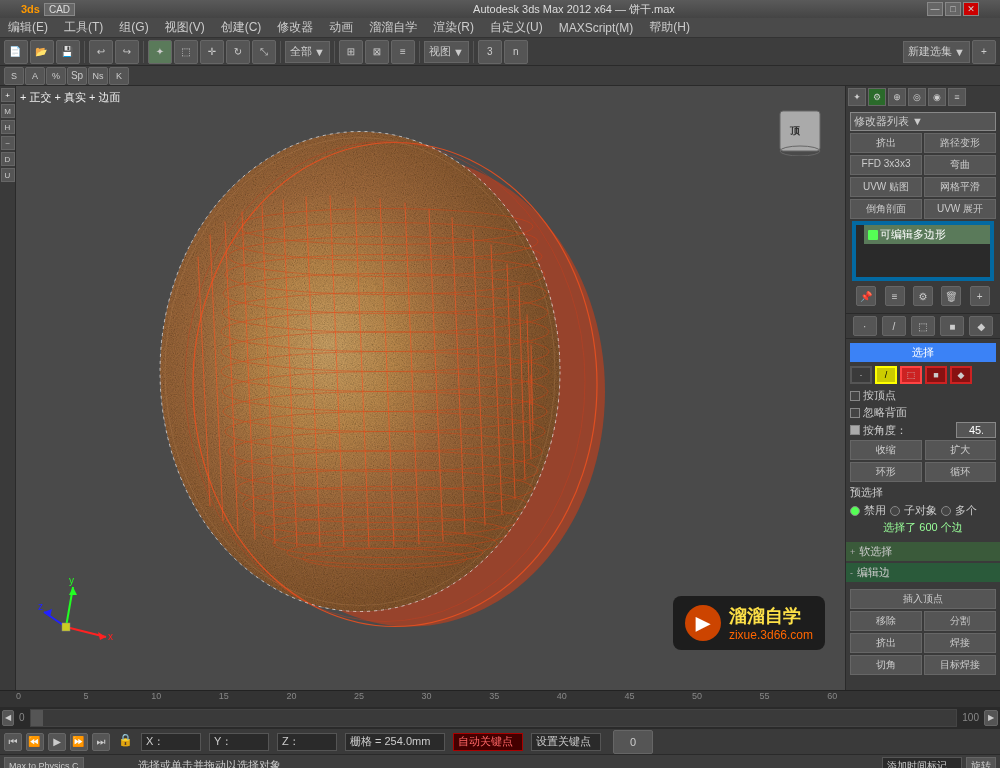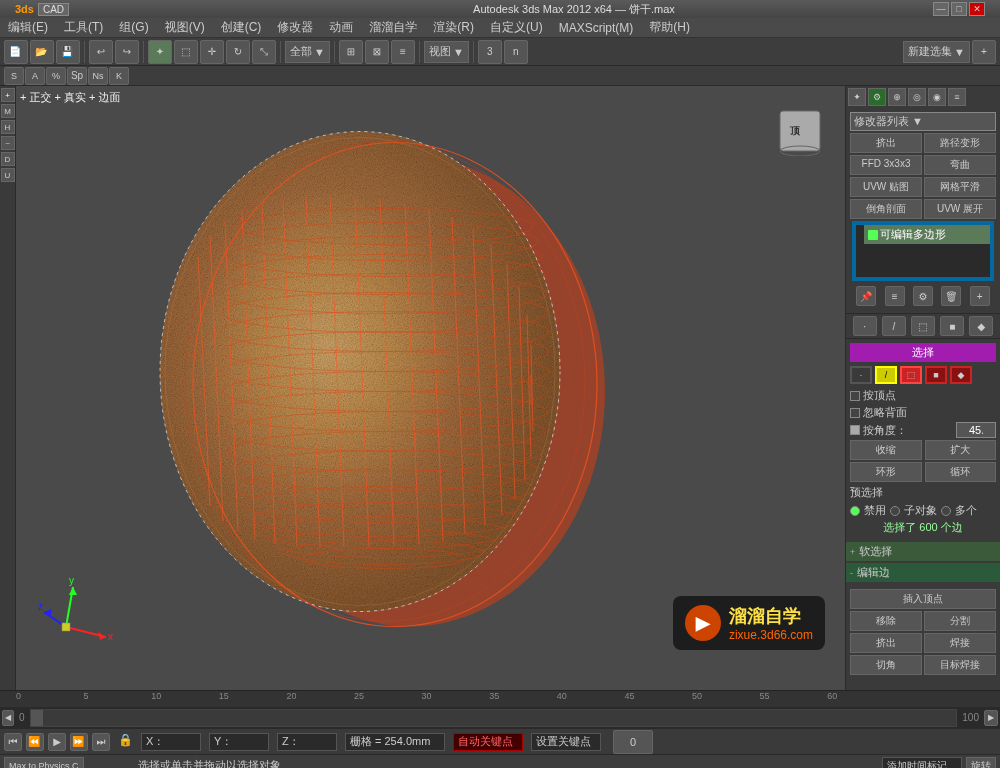--- a/index.html
+++ b/index.html
@@ -1,19 +1,19 @@
 <!DOCTYPE html>
 <html><head>
   <meta charset="utf-8">
   <style>
     * { margin: 0; padding: 0; box-sizing: border-box; }
     body { width: 1000px; height: 768px; background: #3a3a3a; font-family: 'SimSun', 'Microsoft YaHei', Arial, sans-serif; font-size: 12px; color: #ccc; overflow: hidden; }
 
     
-    #titlebar { width: 100%; height: 18px; background: linear-gradient(to bottom, #5a5a5a, #444); display: flex; align-items: center; justify-content: space-between; padding: 0 15px; }
+    #titlebar { width: 100%; height: 18px; background: linear-gradient(to bottom, #5a5a5a, #444); display: flex; align-items: center; justify-content: space-between; padding: 0 21px; }
     #titlebar .title { color: #ddd; font-size: 11px; text-align: center; flex: 1; }
     #titlebar .win-controls { display: flex; gap: 2px; }
     #titlebar .win-btn { width: 16px; height: 14px; background: #666; border: 1px solid #888; font-size: 9px; display: flex; align-items: center; justify-content: center; cursor: pointer; color: #ccc; }
     #titlebar .win-btn.close { background: #c00; }
 
     
     #menubar { width: 100%; height: 20px; background: #4a4a4a; display: flex; align-items: center; padding: 0 4px; gap: 8px; border-bottom: 1px solid #333; }
     .menu-item { color: #ccc; font-size: 12px; cursor: pointer; padding: 0 4px; }
 
     
@@ -58,21 +58,21 @@
     .modifier-item { background: #5a7a5a; color: #fff; font-size: 11px; padding: 2px 4px; display: flex; align-items: center; gap: 2px; }
     .mod-icon { width: 10px; height: 10px; background: #aaa; border-radius: 1px; flex-shrink: 0; }
     .mod-icon.active { background: #5f5; }
 
     
     .icon-row { display: flex; align-items: center; justify-content: space-around; padding: 3px 2px; }
     .icon-btn { width: 20px; height: 20px; background: #555; border: 1px solid #666; display: flex; align-items: center; justify-content: center; cursor: pointer; font-size: 10px; color: #ccc; border-radius: 2px; }
 
     
     .sel-panel { padding: 4px; }
-    .sel-title { background: #a21caf; color: #fff; font-size: 11px; padding: 2px 4px; margin-bottom: 4px; text-align: center; }
+    .sel-title { background: #3b82f6; color: #fff; font-size: 11px; padding: 2px 4px; margin-bottom: 4px; text-align: center; }
     .sel-icons-row { display: flex; gap: 3px; align-items: center; margin-bottom: 4px; }
     .sel-icon { width: 22px; height: 18px; border: 2px solid #555; display: flex; align-items: center; justify-content: center; cursor: pointer; font-size: 9px; }
     .sel-icon.active { border-color: #ff0; background: #cc0; color: #000; }
     .sel-icon.red { background: #cc2222; border-color: #ff4444; }
     .sel-icon.darkred { background: #881111; border-color: #cc2222; }
 
     .checkbox-row { display: flex; align-items: center; gap: 3px; margin: 2px 0; font-size: 11px; color: #ccc; }
     .cb { width: 10px; height: 10px; border: 1px solid #888; background: #444; flex-shrink: 0; }
     .cb.checked { background: #aaa; }
 

